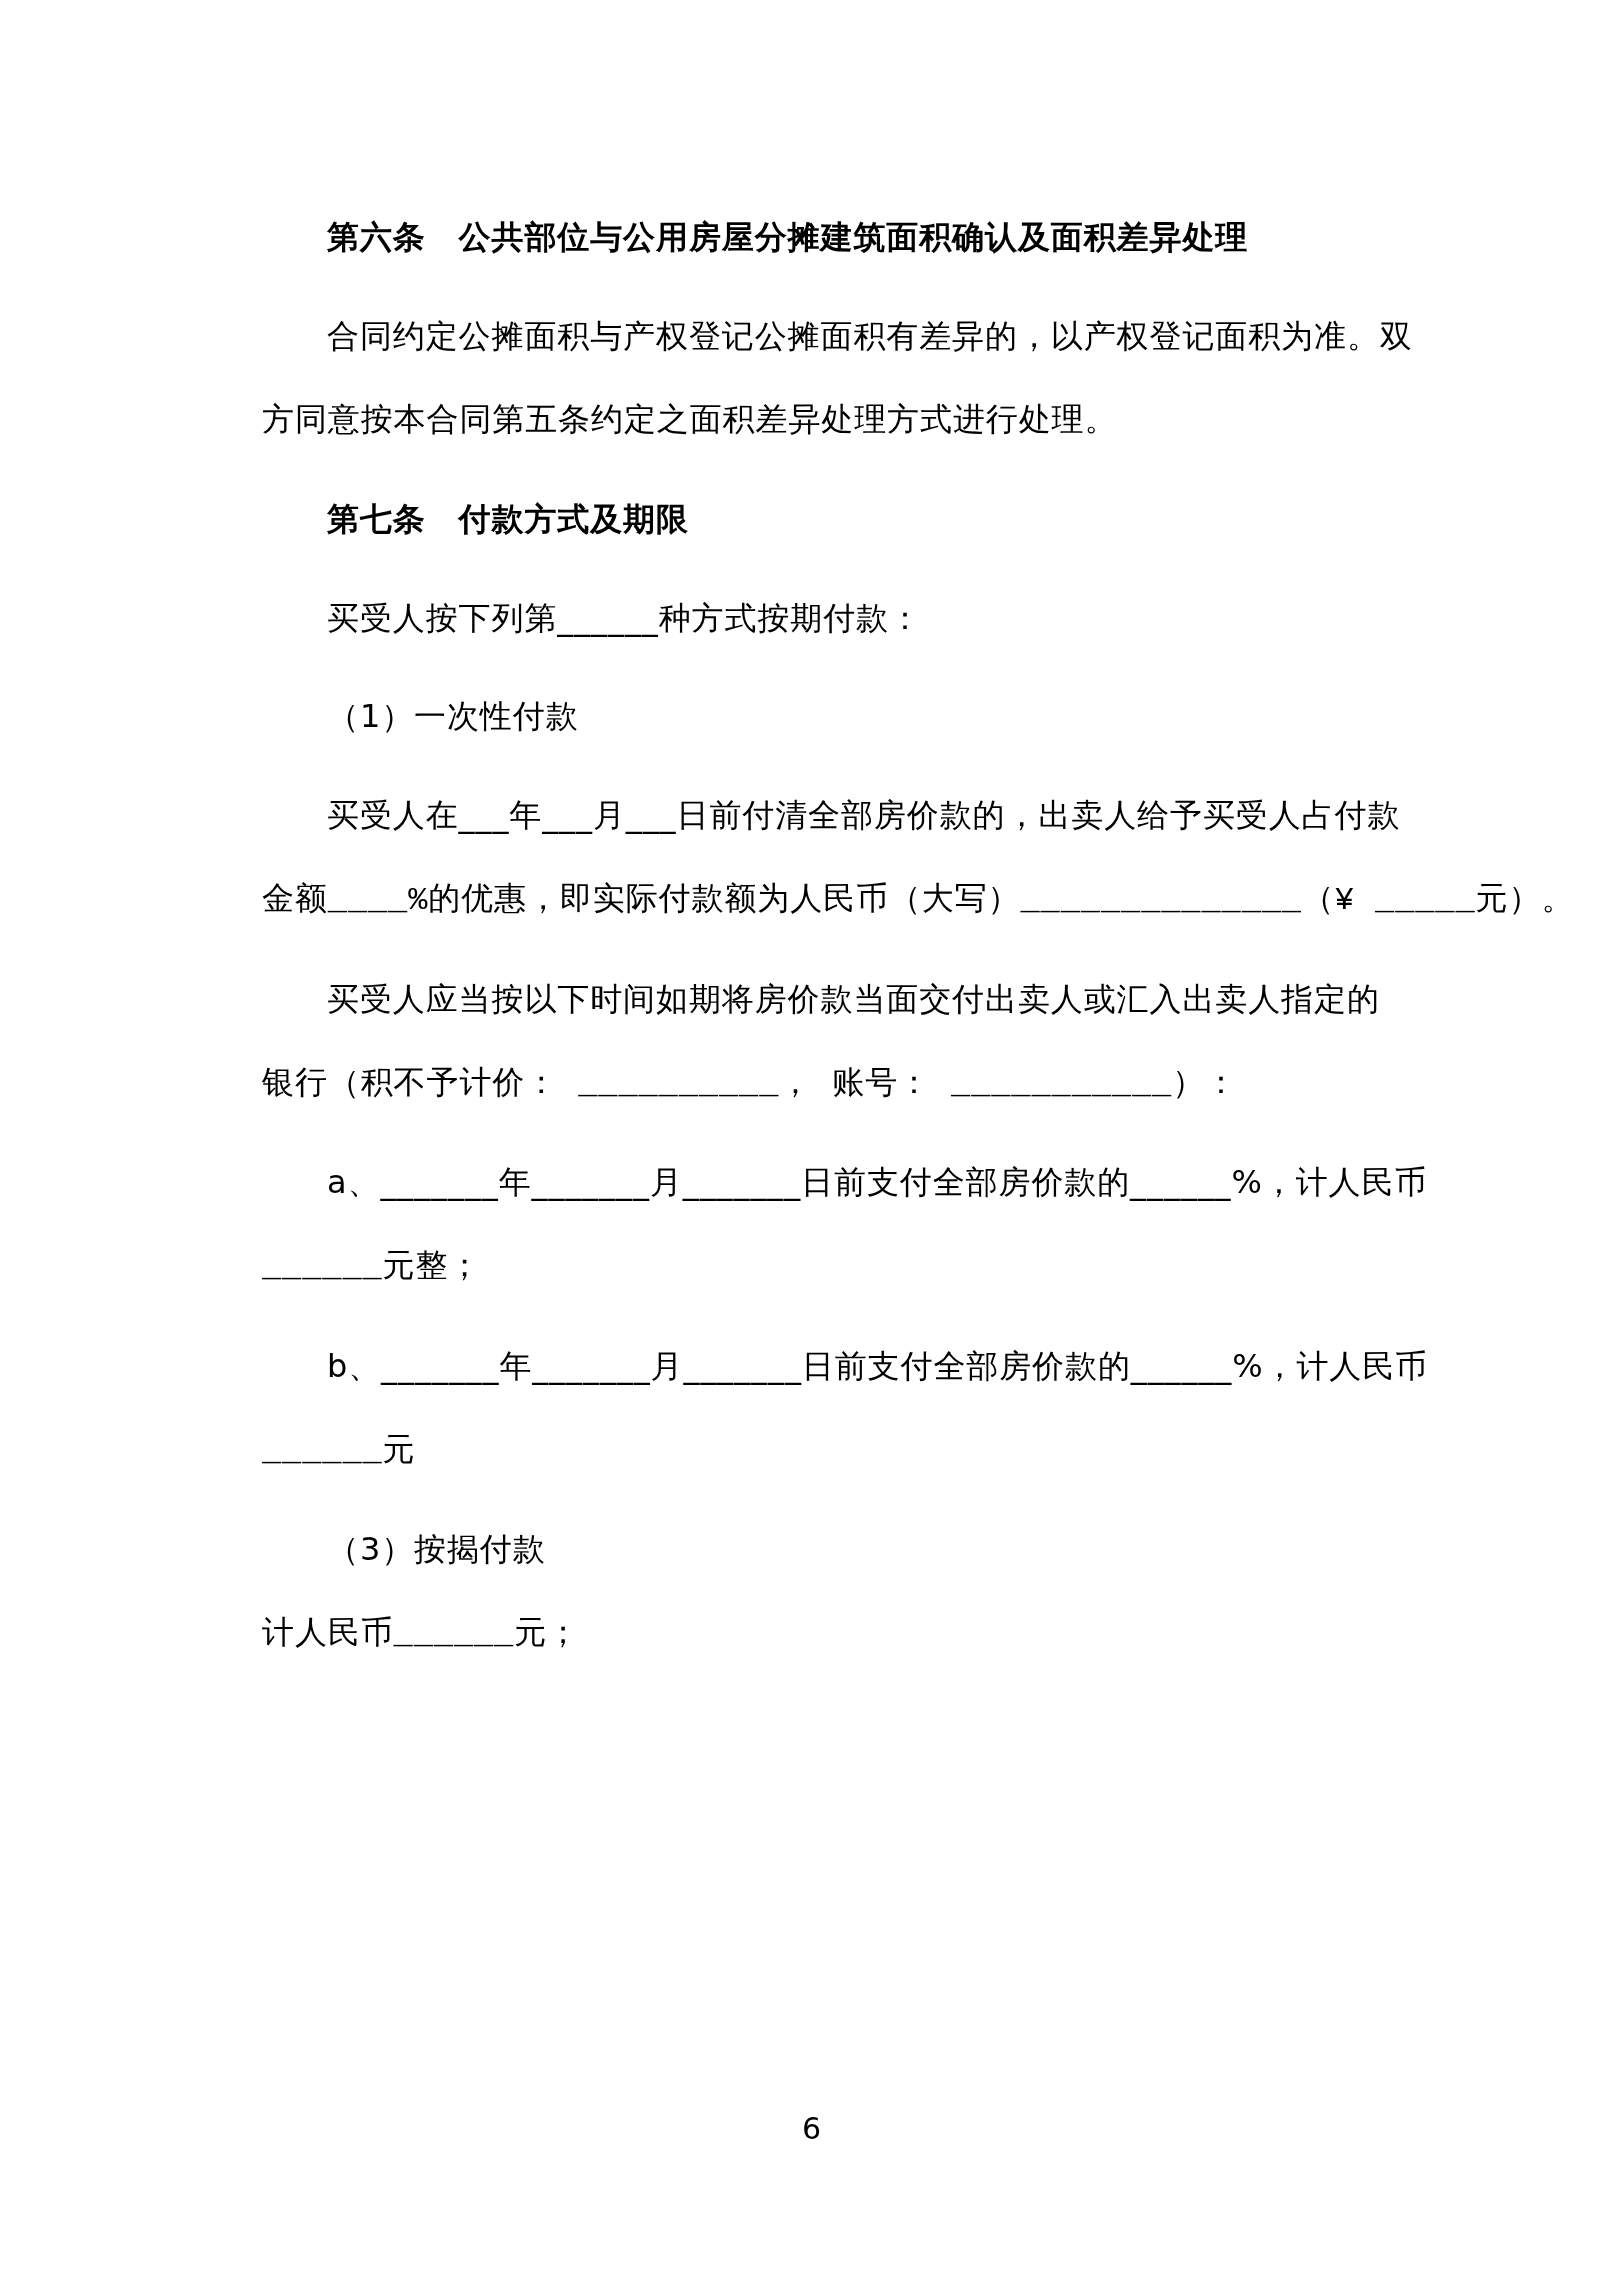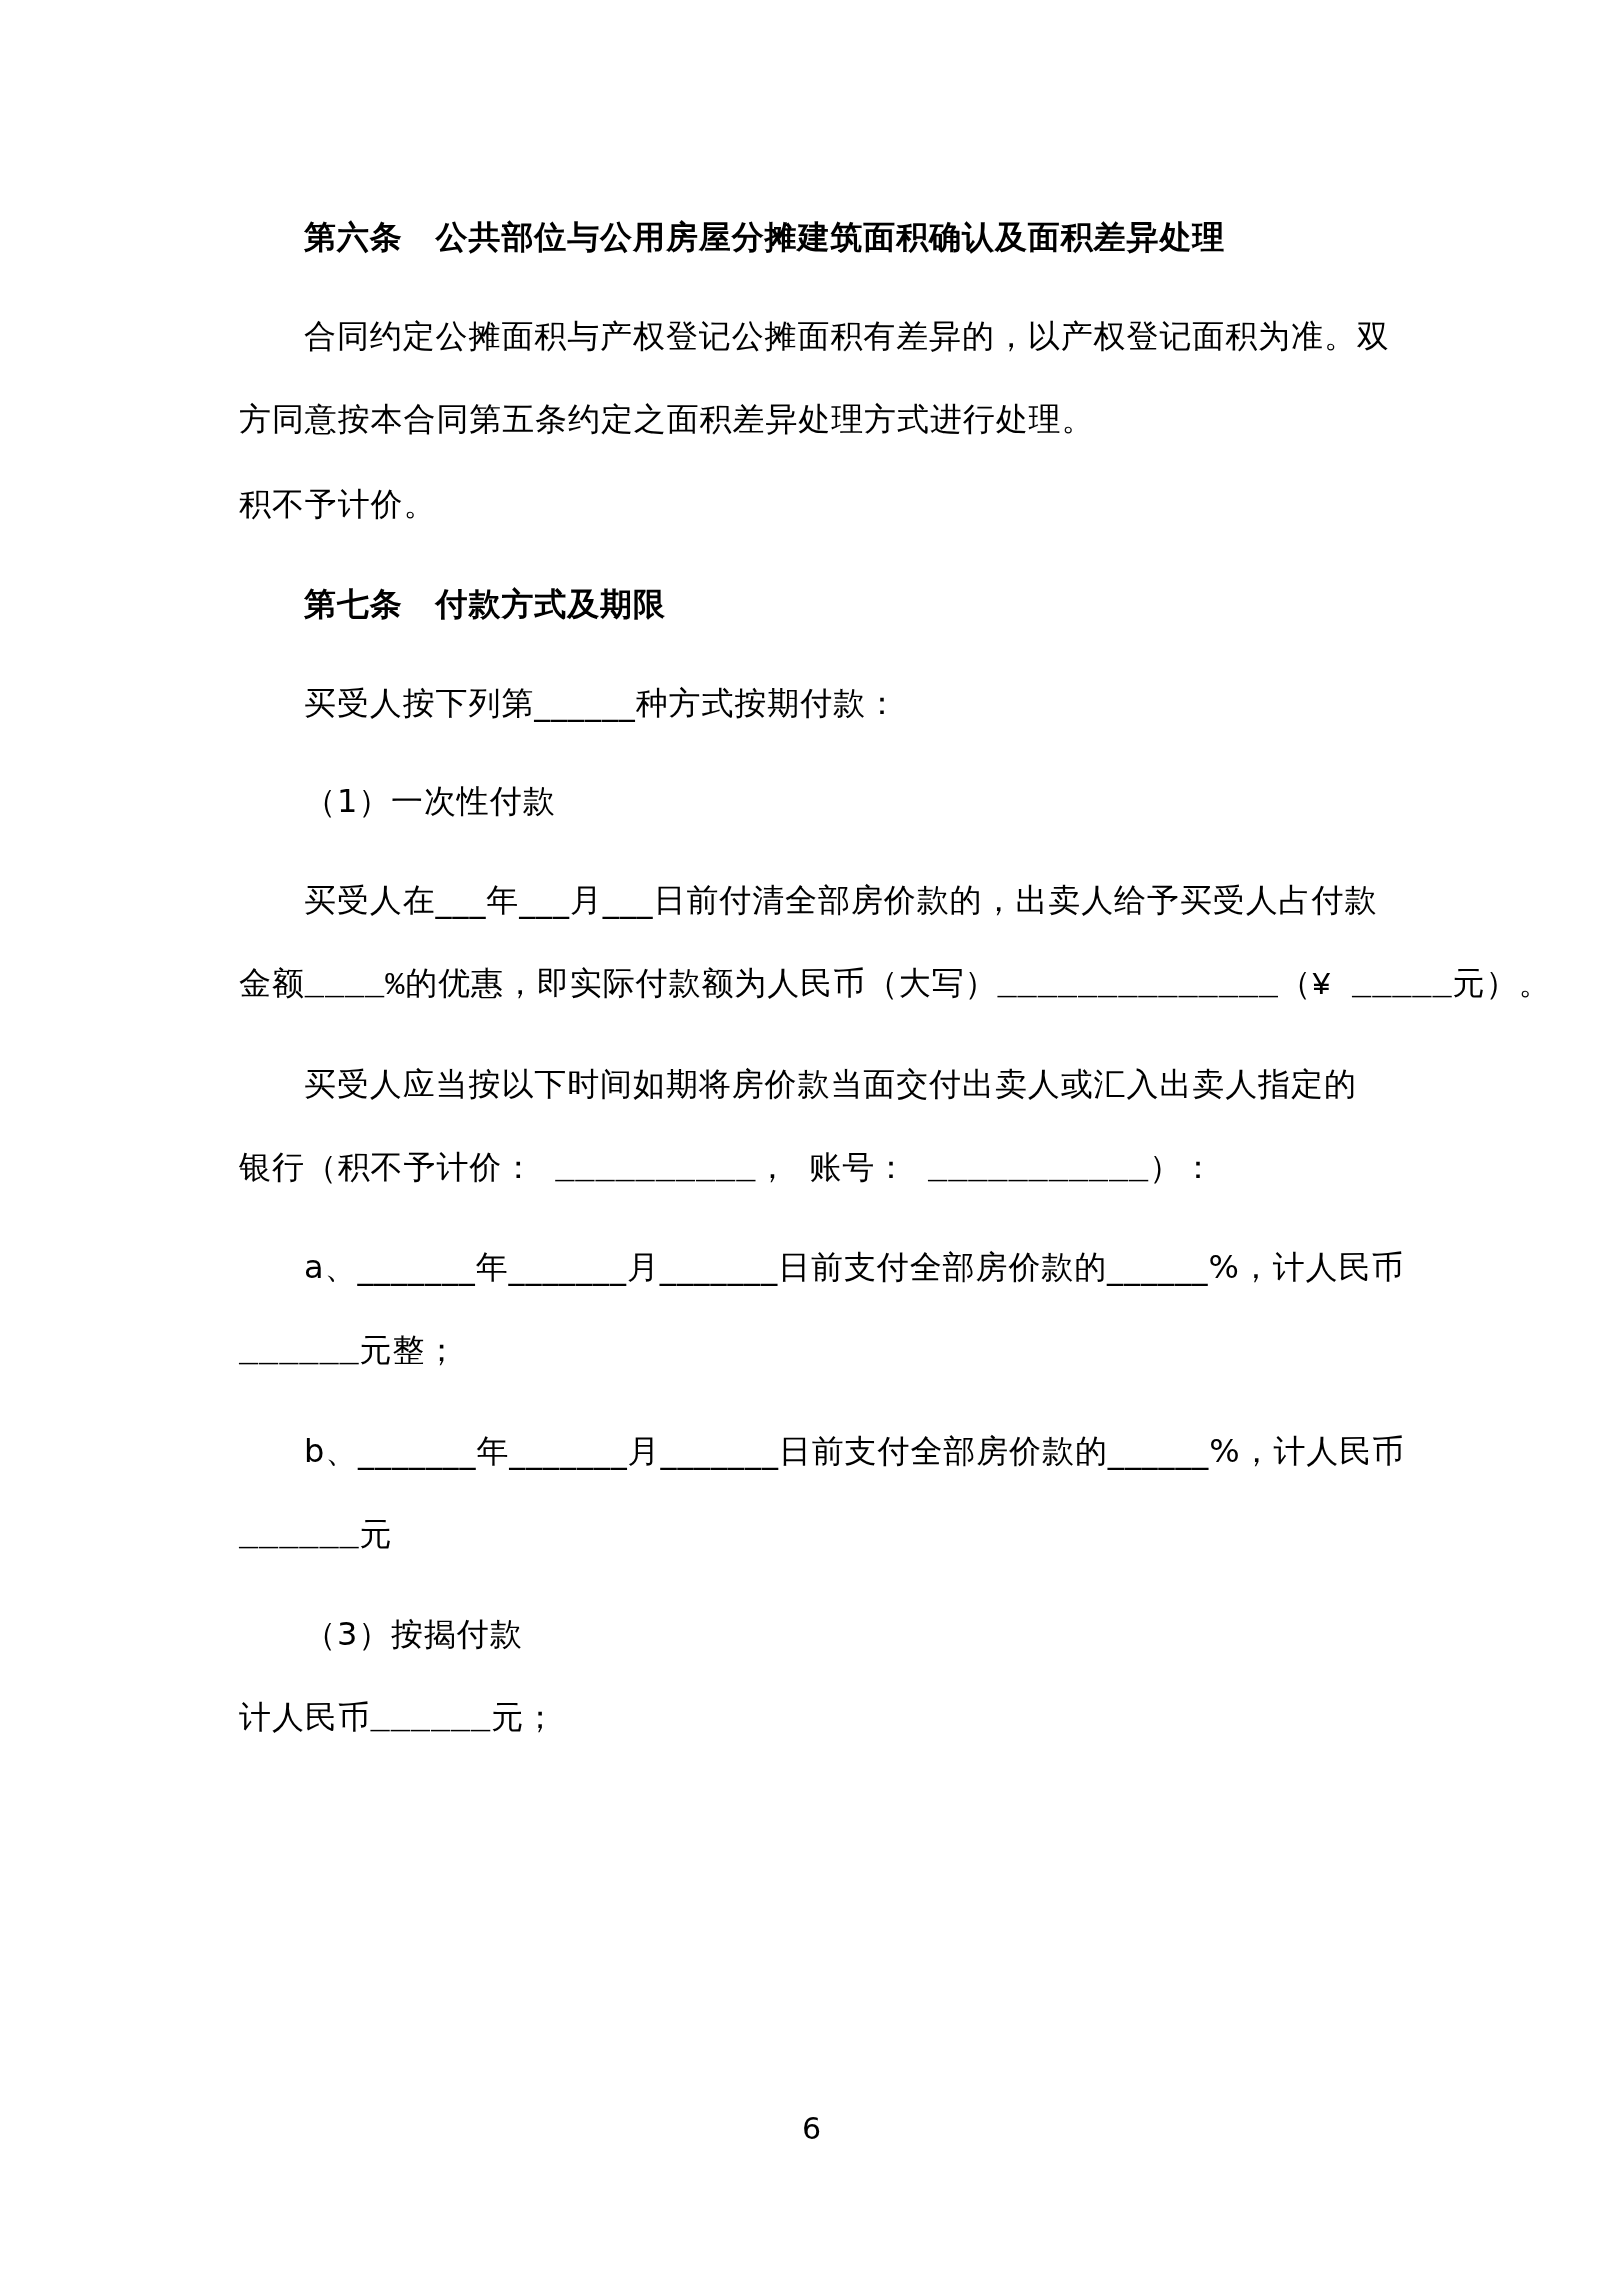--- a/index.html
+++ b/index.html
@@ -10,21 +10,21 @@
     position: relative;
     width: 1623px;
     height: 2294px;
     background: #ffffff;
     color: #000000;
     font-family: "DejaVu Sans", sans-serif;
     overflow: hidden;
   }
   .doc {
     position: absolute;
-    left: 239px;
+    left: 262px;
     top: 195px;
     width: 1136px;
   }
   .line {
     font-size: 32px;
     line-height: 85px;
     letter-spacing: 0.9px;
     white-space: nowrap;
     font-weight: normal;
   }
@@ -46,21 +46,20 @@
   }
 </style>
 </head>
 <body>
 
 <div class="page">
   <div class="doc">
     <div class="line heading">第六条　公共部位与公用房屋分摊建筑面积确认及面积差异处理</div>
     <div class="line indent para-start">合同约定公摊面积与产权登记公摊面积有差异的，以产权登记面积为准。双</div>
     <div class="line flush">方同意按本合同第五条约定之面积差异处理方式进行处理。</div>
-    <div class="line flush">积不予计价。</div>
     <div class="line heading para-start">第七条　付款方式及期限</div>
     <div class="line indent para-start">买受人按下列第______种方式按期付款：</div>
     <div class="line indent para-start">（1）一次性付款</div>
     <div class="line indent para-start">买受人在___年___月___日前付清全部房价款的，出卖人给予买受人占付款</div>
     <div class="line flush">金额____%的优惠，即实际付款额为人民币（大写）______________（¥ _____元）。</div>
     <div class="line indent para-start">买受人应当按以下时间如期将房价款当面交付出卖人或汇入出卖人指定的</div>
     <div class="line flush">银行（积不予计价： __________， 账号： ___________）：</div>
     <div class="line indent para-start">a、_______年_______月_______日前支付全部房价款的______%，计人民币</div>
     <div class="line flush">______元整；</div>
     <div class="line indent para-start">b、_______年_______月_______日前支付全部房价款的______%，计人民币</div>

